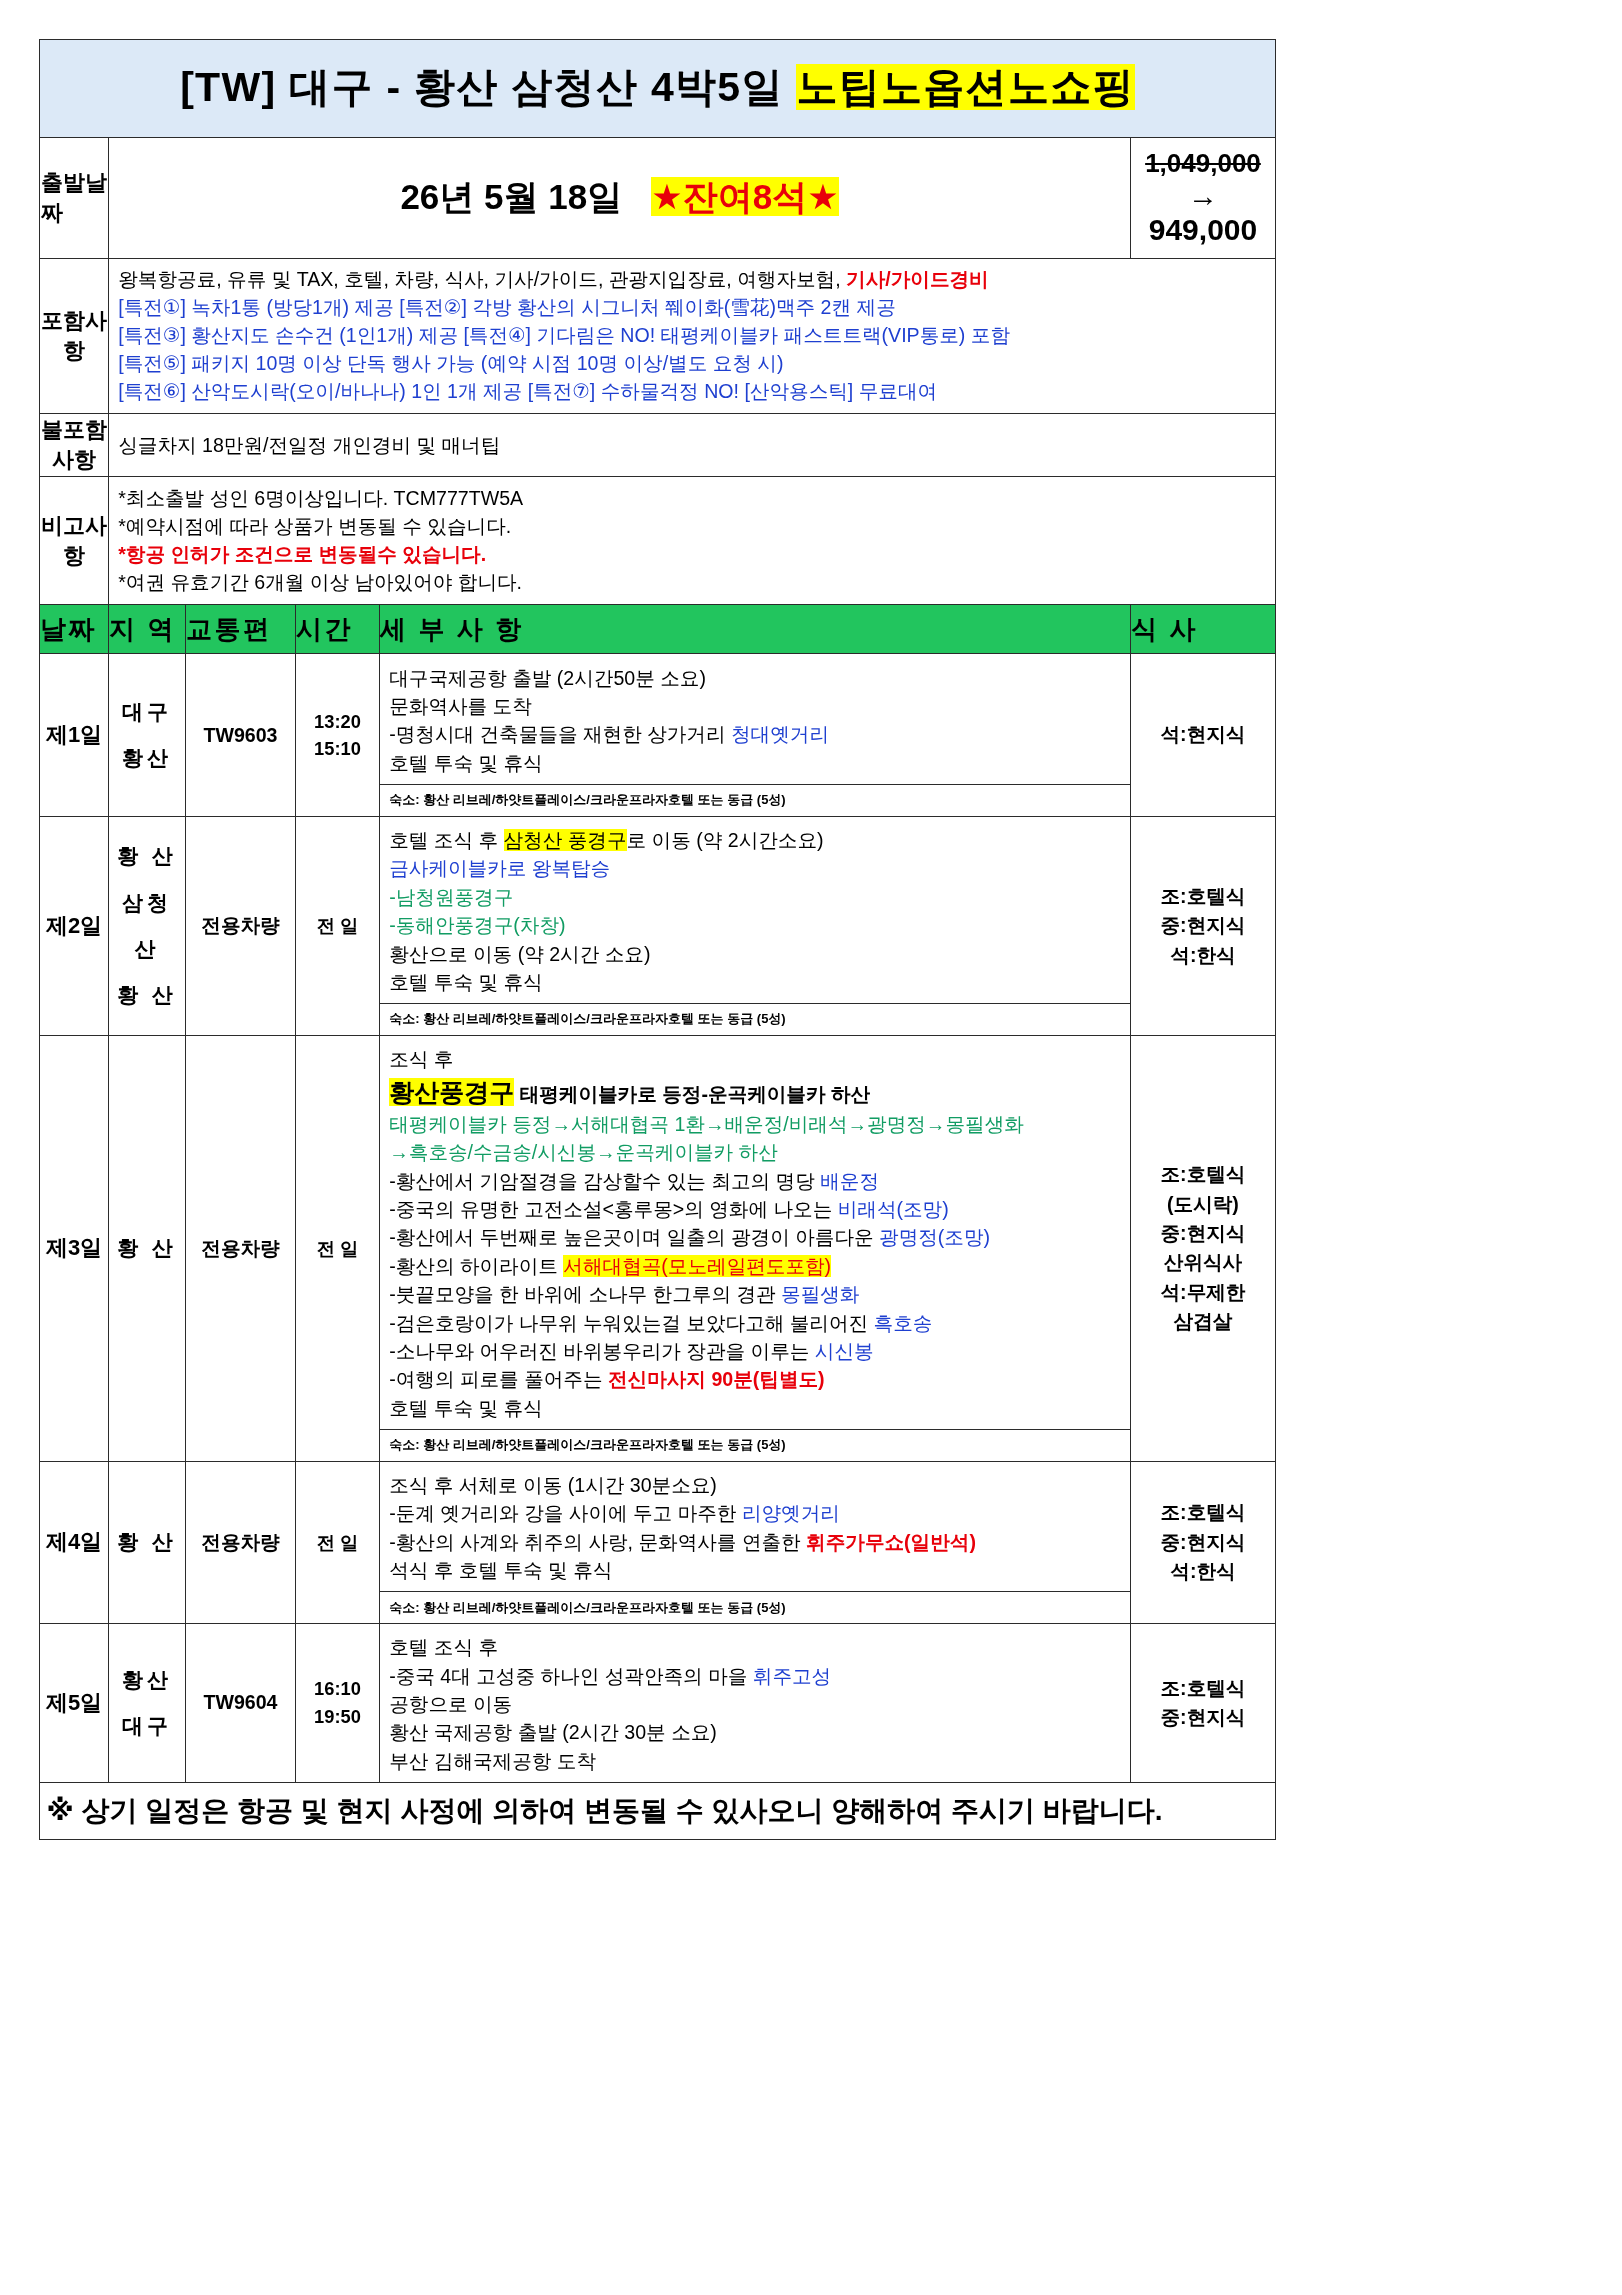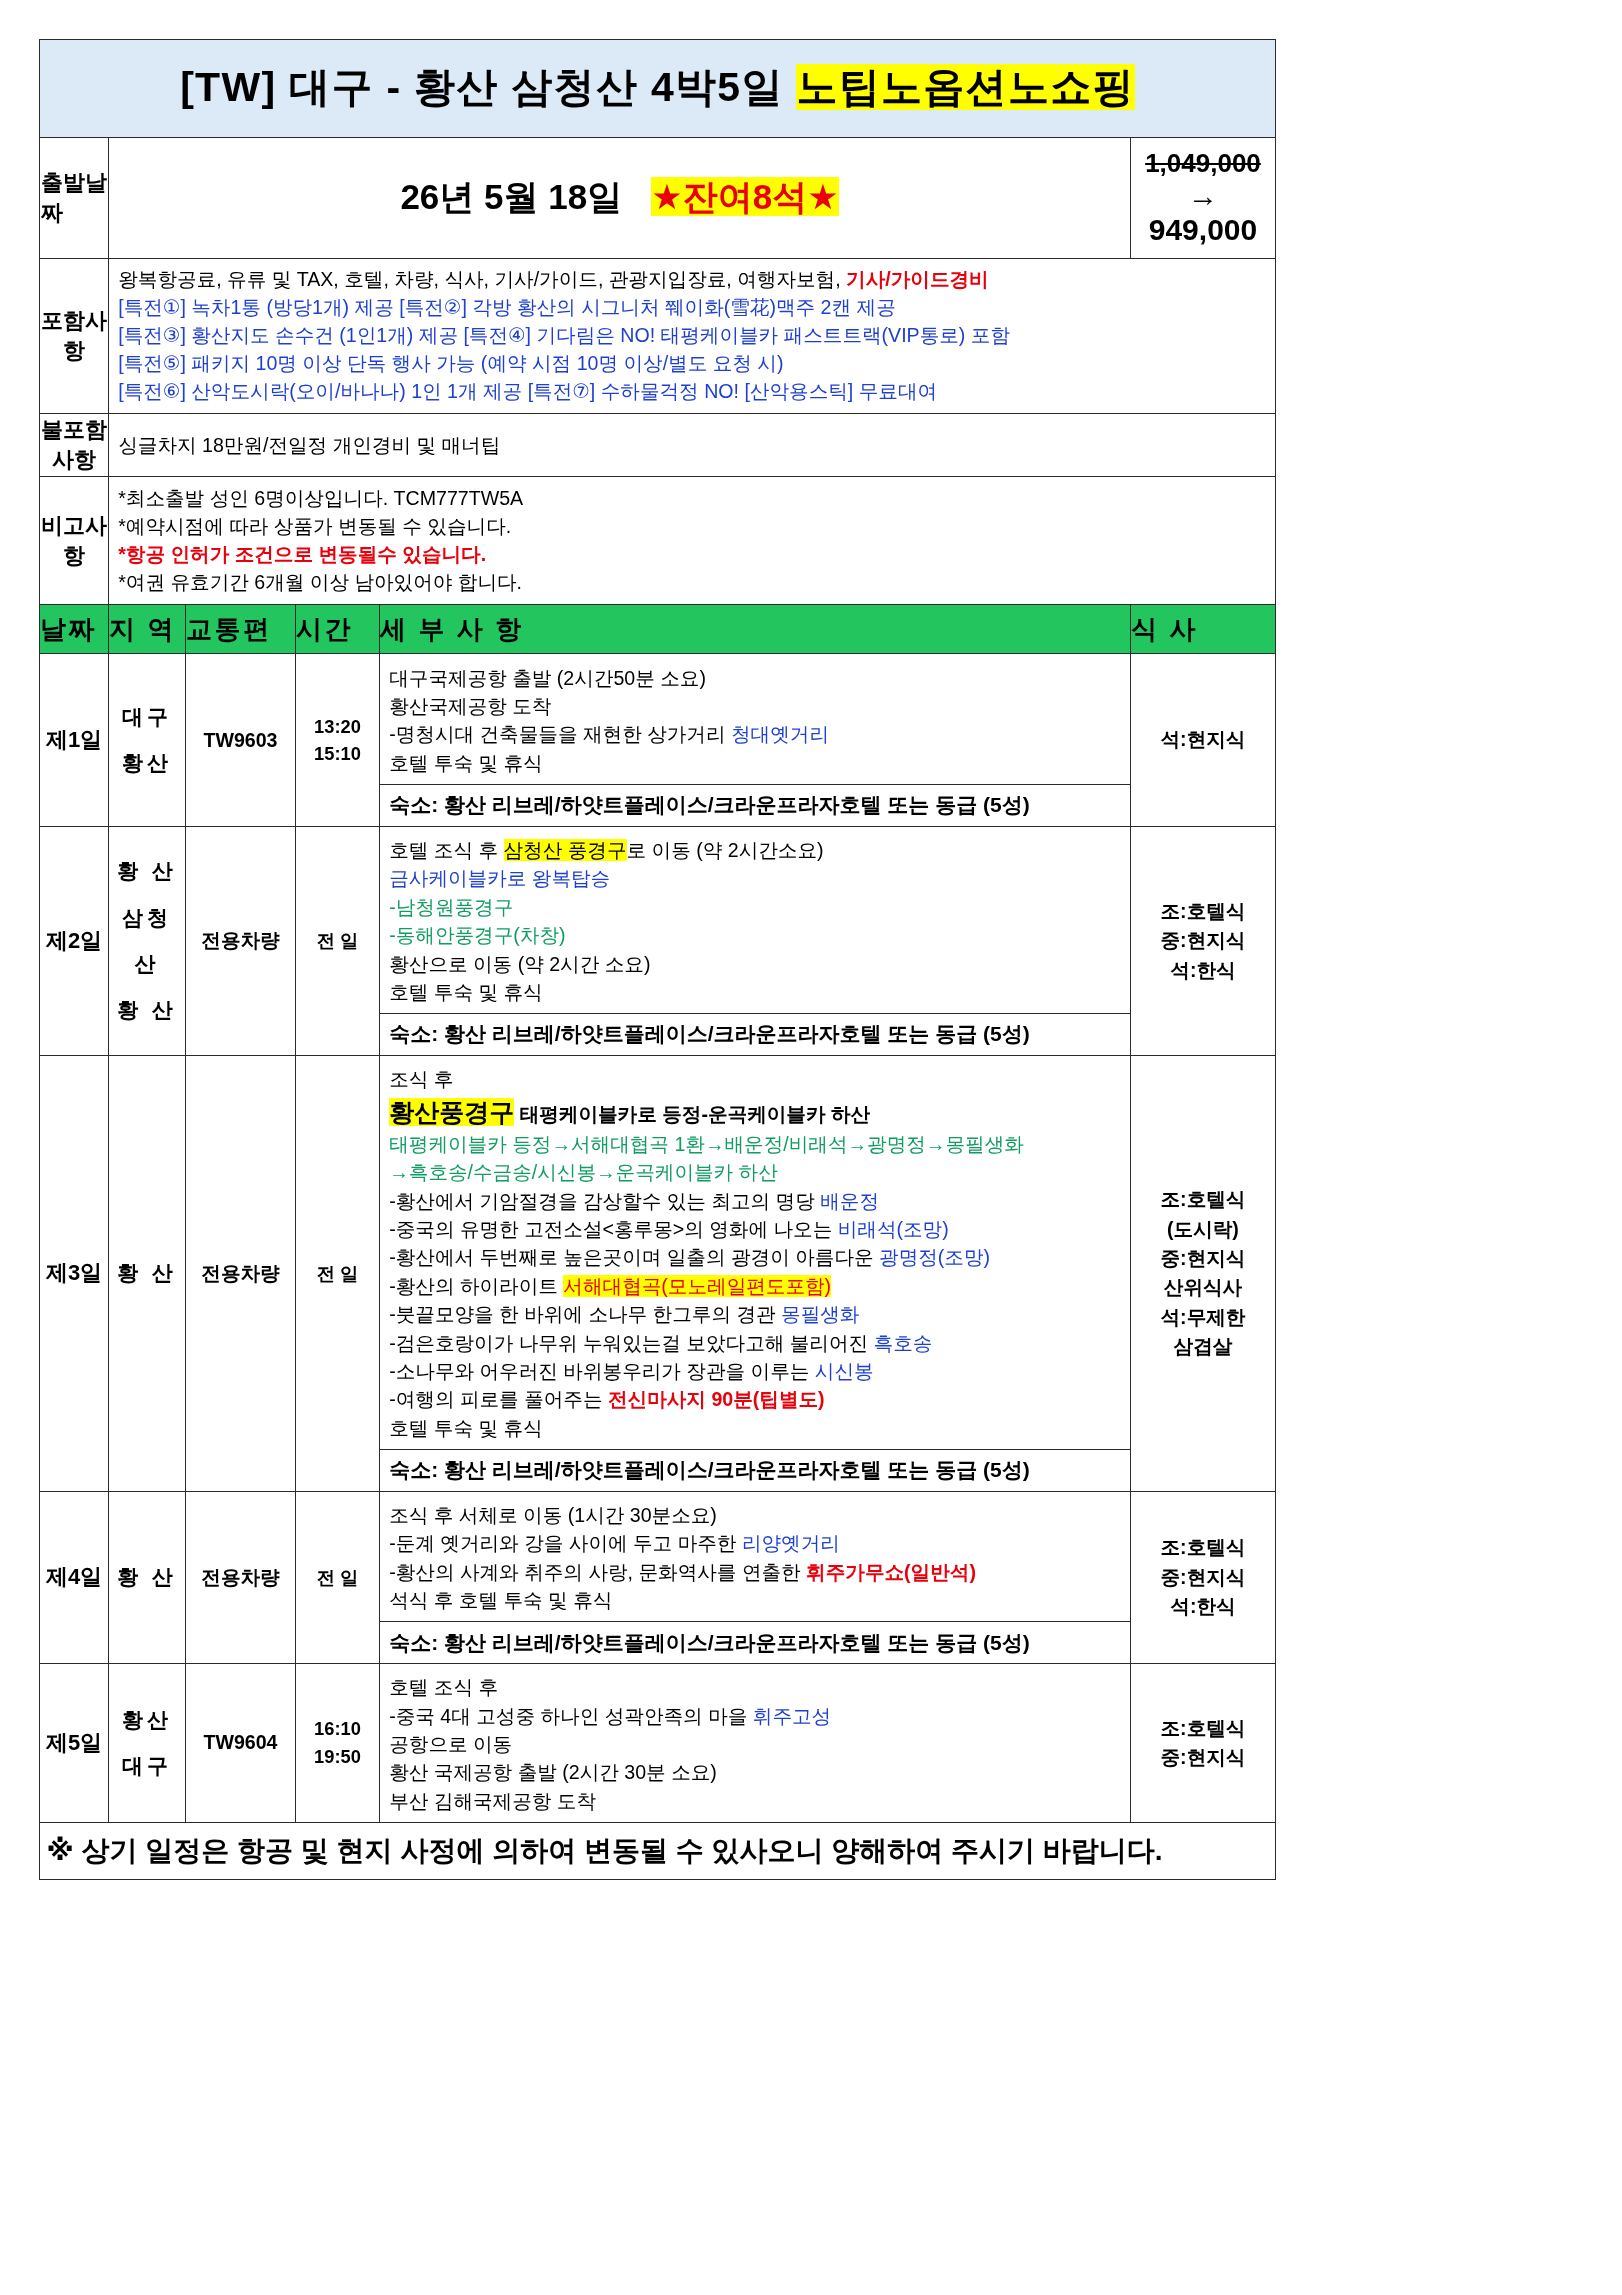--- a/index.html
+++ b/index.html
@@ -41,21 +41,21 @@
   .blue{color:#1e3fd0;}
   .red{color:#e8000a;}
   .rd{color:#e8000a;font-weight:bold;}
   .hdr{background:#22c55e;font-size:26px;font-weight:bold;text-align:left;padding:6.5px 0;letter-spacing:2.6px;}
   .day{font-size:22px;font-weight:bold;text-align:center;}
   .area{font-size:21px;font-weight:bold;text-align:center;line-height:2.2;letter-spacing:3.9px;}
   .trans{font-size:19.6px;font-weight:bold;text-align:center;}
   .time{font-size:18.3px;font-weight:bold;text-align:center;line-height:1.5;}
   .detail{font-size:19.6px;line-height:1.45;padding:7.9px 9.2px;}
   .detail div{white-space:nowrap;}
-  .stay{font-size:21px;font-weight:bold;padding:6.5px 9.2px;border-top:1.3px solid #2b2b2b;white-space:nowrap;}
+  .stay{font-size:13px;font-weight:bold;padding:6.5px 9.2px;border-top:1.3px solid #2b2b2b;white-space:nowrap;}
   .meal{font-size:19.6px;font-weight:bold;text-align:center;line-height:1.5;}
   .big{font-size:25px;font-weight:bold;}
   .note{font-size:28px;font-weight:bold;padding:9.2px 6.5px;text-align:left;}
   .nowrapcell{white-space:nowrap;}
   .detail-wrap{padding:0;}
   .detail-inner{padding:9.2px 9.2px 6.5px 9.2px;}
   .sp{letter-spacing:3.9px;}
 </style>
 </head>
 <body>
@@ -133,21 +133,21 @@
         <div>황산</div>
       </td>
       <td class="trans">TW9603</td>
       <td class="time">
         <div>13:20</div>
         <div>15:10</div>
       </td>
       <td class="detail-wrap">
         <div class="detail detail-inner">
           <div>대구국제공항 출발 (2시간50분 소요)</div>
-          <div>황산국제공항 도착</div>
+          <div>문화역사를 도착</div>
           <div><span>-명청시대 건축물들을 재현한 상가거리 </span><span class="blue">청대옛거리</span></div>
           <div>호텔 투숙 및 휴식</div>
         </div>
         <div class="stay">숙소: 황산 리브레/하얏트플레이스/크라운프라자호텔 또는 동급 (5성)</div>
       </td>
       <td class="meal">
         <div>석:현지식</div>
       </td>
     </tr>
 

